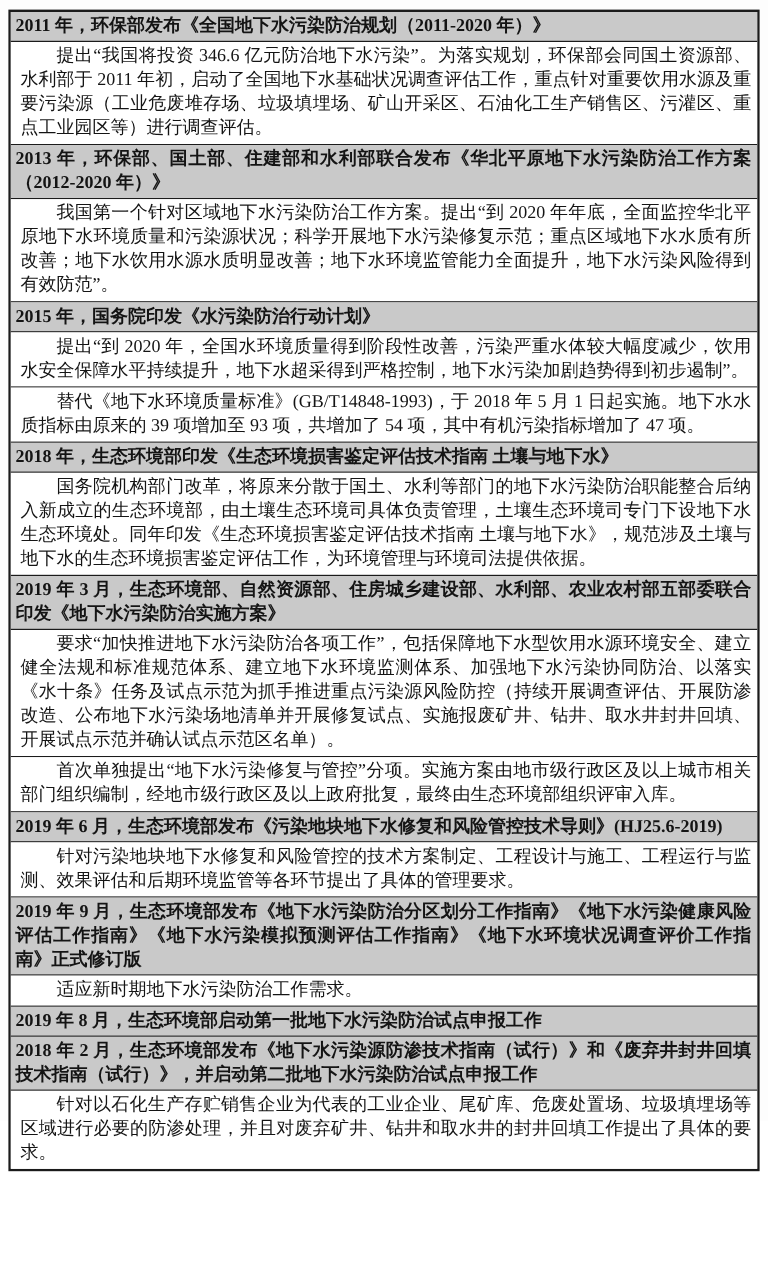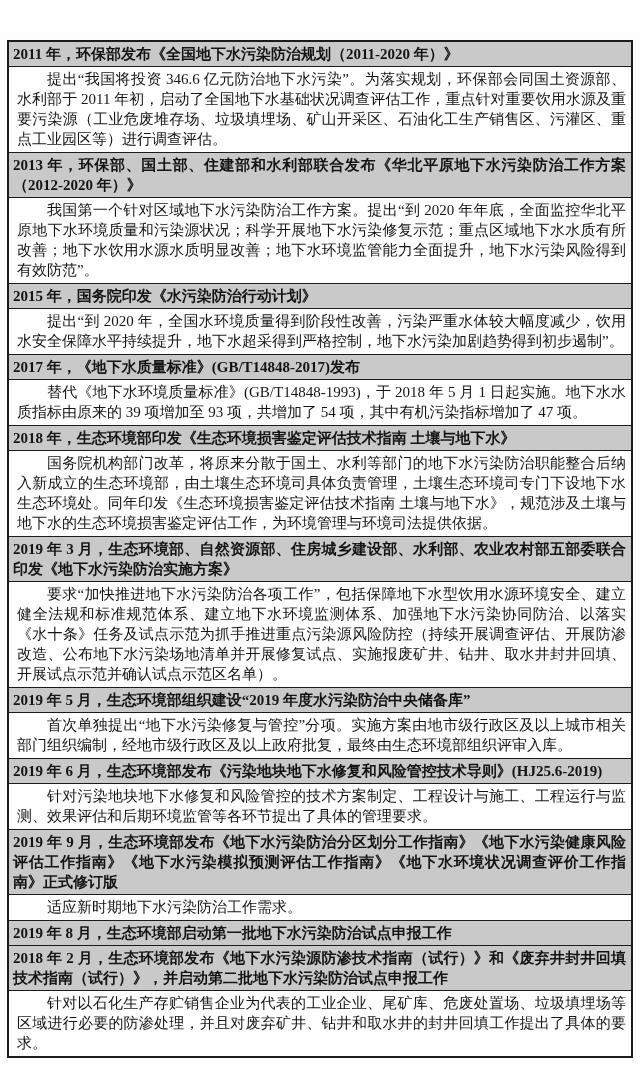--- a/index.html
+++ b/index.html
@@ -9,21 +9,20 @@
     height: 1068px;
     font-family: "Liberation Serif", "DejaVu Serif", serif;
     color: #141414;
     overflow: hidden;
   }
   .page {
     width: 640px;
     height: 934px;
     padding: 8px 7px;
     background: var(--page-bg, #fdfdfd);
-    margin-top: 32px;
   }
   .policy-table {
     border: 2px solid var(--border-color, #1b1b1b);
     background: var(--body-bg, #ffffff);
   }
   .entry-header {
     background: var(--header-bg, #c9c9c9);
     border-bottom: 1px solid var(--border-color, #1b1b1b);
     padding: 2px 5px 2px 4px;
     font-weight: bold;
@@ -73,23 +72,20 @@
   <section class="entry">
     <header class="entry-header">
       <span class="entry-header-text">2015 年，国务院印发《水污染防治行动计划》</span>
     </header>
     <div class="entry-body">
       <p class="entry-body-text">提出“到 2020 年，全国水环境质量得到阶段性改善，污染严重水体较大幅度减少，饮用水安全保障水平持续提升，地下水超采得到严格控制，地下水污染加剧趋势得到初步遏制”。</p>
     </div>
   </section>
 
   <section class="entry">
-    <header class="entry-header">
-      <span class="entry-header-text">2017 年，《地下水质量标准》(GB/T14848-2017)发布</span>
-    </header>
     <div class="entry-body">
       <p class="entry-body-text">替代《地下水环境质量标准》(GB/T14848-1993)，于 2018 年 5 月 1 日起实施。地下水水质指标由原来的 39 项增加至 93 项，共增加了 54 项，其中有机污染指标增加了 47 项。</p>
     </div>
   </section>
 
   <section class="entry">
     <header class="entry-header">
       <span class="entry-header-text">2018 年，生态环境部印发《生态环境损害鉴定评估技术指南 土壤与地下水》</span>
     </header>
     <div class="entry-body">
@@ -100,23 +96,20 @@
   <section class="entry">
     <header class="entry-header">
       <span class="entry-header-text">2019 年 3 月，生态环境部、自然资源部、住房城乡建设部、水利部、农业农村部五部委联合印发《地下水污染防治实施方案》</span>
     </header>
     <div class="entry-body">
       <p class="entry-body-text">要求“加快推进地下水污染防治各项工作”，包括保障地下水型饮用水源环境安全、建立健全法规和标准规范体系、建立地下水环境监测体系、加强地下水污染协同防治、以落实《水十条》任务及试点示范为抓手推进重点污染源风险防控（持续开展调查评估、开展防渗改造、公布地下水污染场地清单并开展修复试点、实施报废矿井、钻井、取水井封井回填、开展试点示范并确认试点示范区名单）。</p>
     </div>
   </section>
 
   <section class="entry">
-    <header class="entry-header">
-      <span class="entry-header-text">2019 年 5 月，生态环境部组织建设“2019 年度水污染防治中央储备库”</span>
-    </header>
     <div class="entry-body">
       <p class="entry-body-text">首次单独提出“地下水污染修复与管控”分项。实施方案由地市级行政区及以上城市相关部门组织编制，经地市级行政区及以上政府批复，最终由生态环境部组织评审入库。</p>
     </div>
   </section>
 
   <section class="entry">
     <header class="entry-header">
       <span class="entry-header-text">2019 年 6 月，生态环境部发布《污染地块地下水修复和风险管控技术导则》(HJ25.6-2019)</span>
     </header>
     <div class="entry-body">

